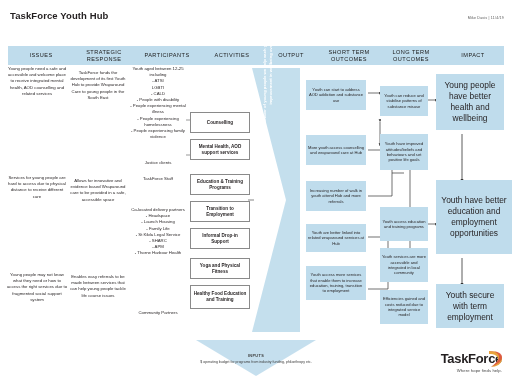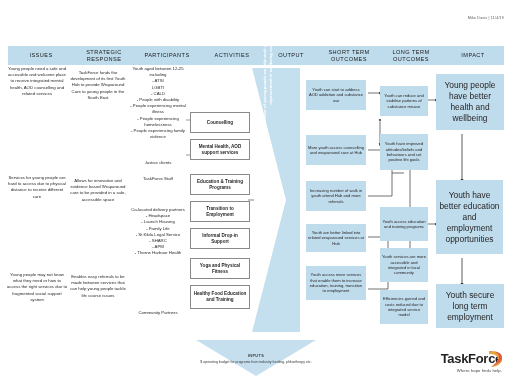--- a/index.html
+++ b/index.html
@@ -83,20 +83,21 @@
   
   #logo{position:absolute;right:10px;bottom:8px;text-align:right;}
   #logo-name{font-size:13px;font-weight:bold;letter-spacing:-.3px;color:#231f20;line-height:14px;}
   #logo-tag{font-size:4.2px;color:#444;letter-spacing:.1px;margin-top:1px;}
   #logo-swoosh{position:absolute;right:-1px;top:-2px;}
 </style>
 </head>
 <body>
 
 <div id="title-block">
+  <div id="doc-title">TaskForce Youth Hub</div>
 </div>
 <div id="byline">Mike Davis   |  11/4/19</div>
 
 <div id="header-band">
   <div class="col-head" style="width:66px">ISSUES</div>
   <div class="col-head" style="width:60px">STRATEGIC RESPONSE</div>
   <div class="col-head" style="width:66px">PARTICIPANTS</div>
   <div class="col-head" style="width:64px">ACTIVITIES</div>
   <div class="col-head" style="width:54px">OUTPUT</div>
   <div class="col-head" style="width:62px">SHORT TERM OUTCOMES</div>
@@ -190,22 +191,22 @@
 <div class="out-box" style="left:306px;top:224px;width:60px;height:28px">Youth are better linked into related wraparound services at Hub</div>
 <div class="out-box" style="left:306px;top:266px;width:60px;height:34px">Youth access more services that enable them to increase education, training, transition to employment</div>
 
 <div class="out-box" style="left:380px;top:86px;width:48px;height:30px">Youth can reduce and stabilise patterns of substance misuse</div>
 <div class="out-box" style="left:380px;top:134px;width:48px;height:36px">Youth have improved attitudes/beliefs and behaviours and set positive life goals</div>
 <div class="out-box" style="left:380px;top:207px;width:48px;height:34px">Youth access education and training programs</div>
 <div class="out-box" style="left:380px;top:248px;width:48px;height:34px">Youth services are more accessible and integrated in local community</div>
 <div class="out-box" style="left:380px;top:290px;width:48px;height:34px">Efficiencies gained and costs reduced due to integrated service model</div>
 
 <div class="impact-box" style="left:436px;top:74px;width:68px;height:56px">Young people have better health and wellbeing</div>
-<div class="impact-box" style="left:436px;top:180px;width:67px;height:74px">Youth have better education and employment opportunities</div>
-<div class="impact-box" style="left:436px;top:284px;width:68px;height:44px">Youth secure long term employment</div>
+<div class="impact-box" style="left:436px;top:180px;width:76px;height:74px">Youth have better education and employment opportunities</div>
+<div class="impact-box" style="left:436px;top:284px;width:68px;height:44px">Youth secure with term employment</div>
 
 <div id="inputs-title">INPUTS</div>
 <div id="inputs-label">$ operating budget for programs from industry funding, philanthropy etc.</div>
 
 <div id="logo">
   <div style="position:relative;display:inline-block">
     <div id="logo-name">TaskForce</div>
     <svg id="logo-swoosh" width="16" height="18" viewBox="0 0 16 18">
       <path d="M2 1 C13 1 15 6 15 9 C15 14 9 17 4 17 C9 14 11 11 11 9 C11 6 8 4 2 4 Z" fill="#e8a33d"></path>
       <path d="M2 1 C9 1 12 4 12 7 C12 10 9 13 4 17 C11 14 15 11 15 7 C15 3 10 1 2 1 Z" fill="#d94f3d" opacity="0.85"></path>

